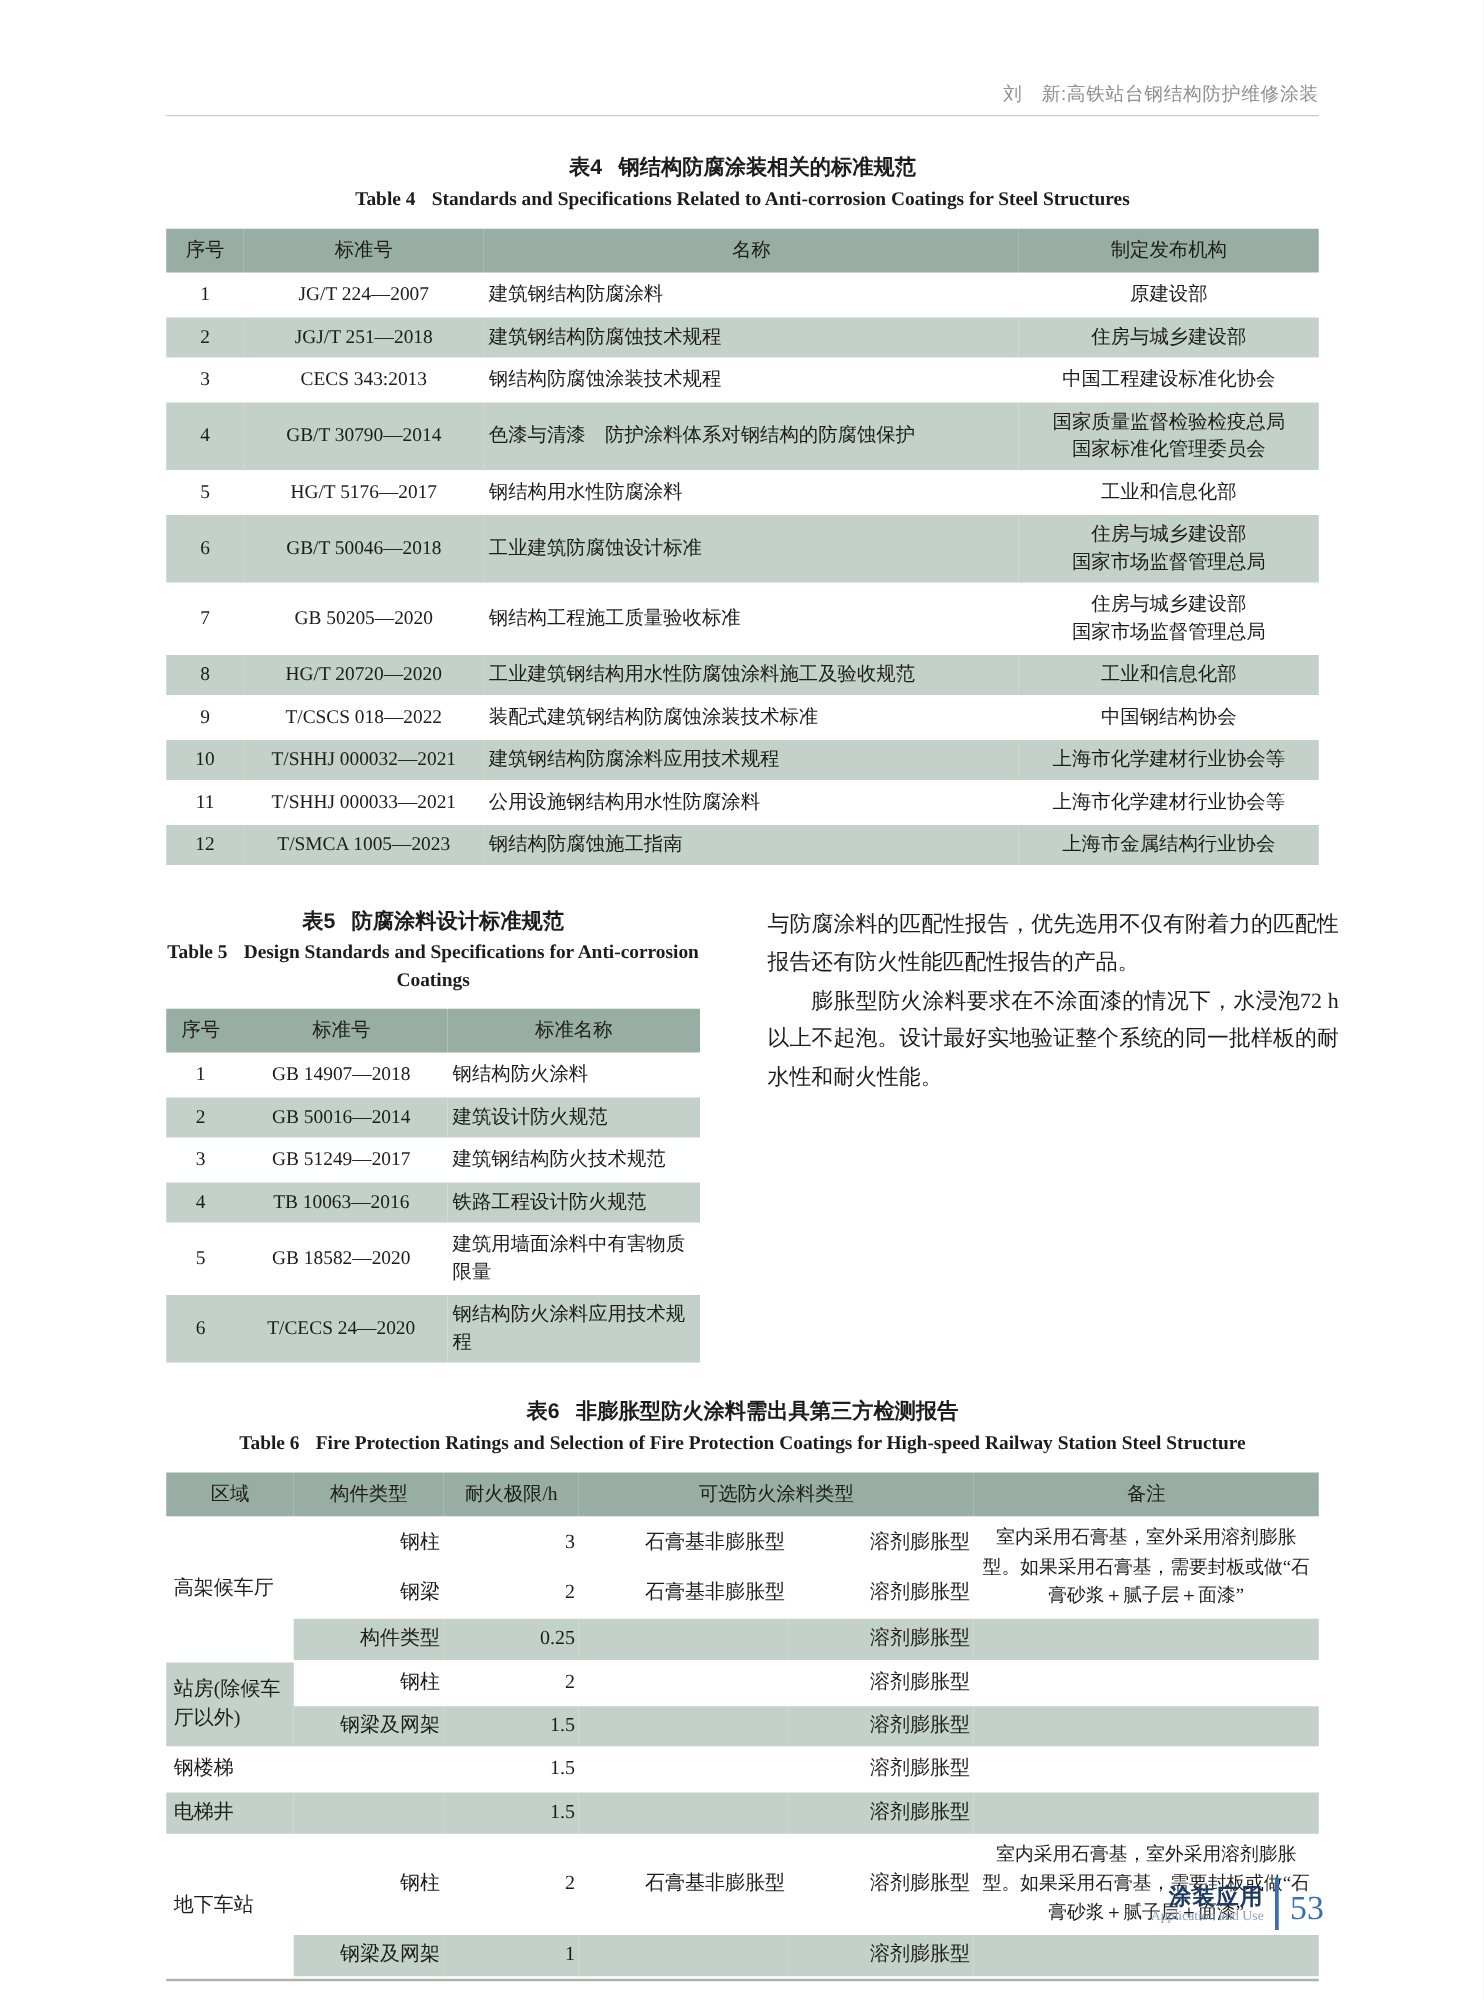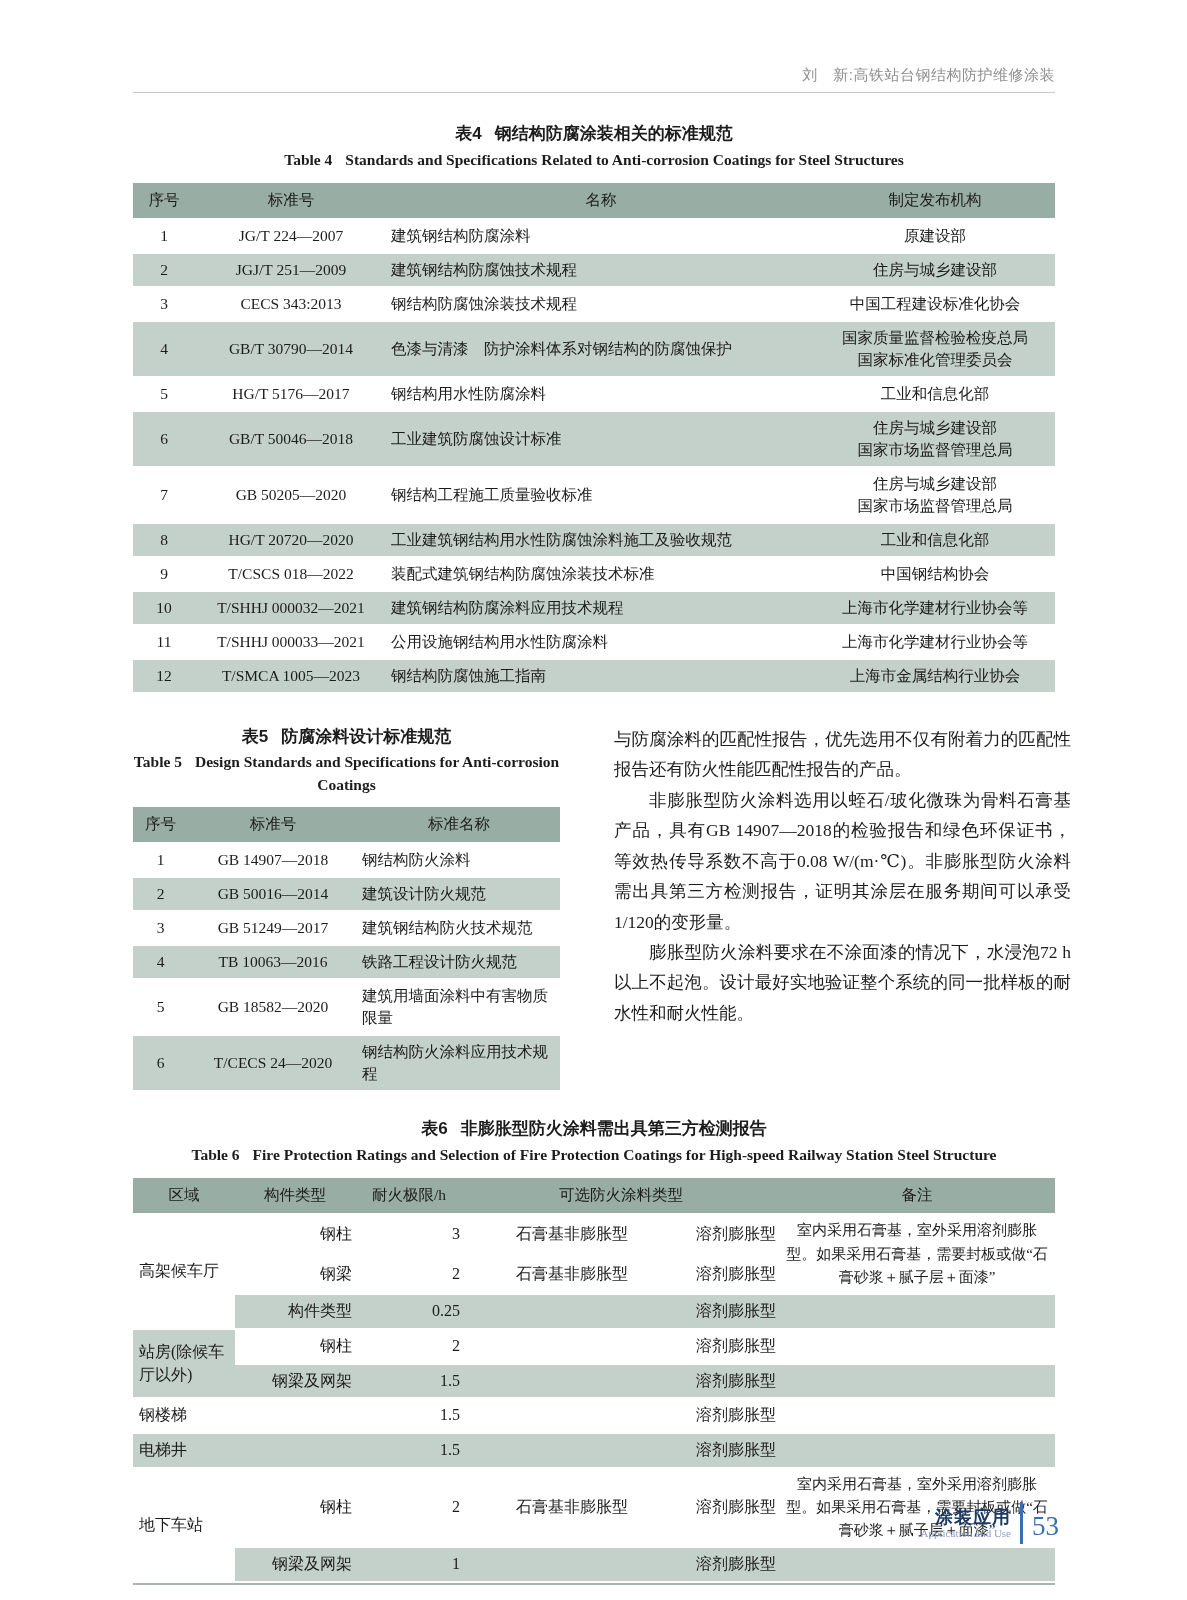--- a/index.html
+++ b/index.html
@@ -146,21 +146,21 @@
       </thead>
       <tbody>
         <tr>
           <td>1</td>
           <td>JG/T 224—2007</td>
           <td class="tl">建筑钢结构防腐涂料</td>
           <td>原建设部</td>
         </tr>
         <tr>
           <td class="alt">2</td>
-          <td class="alt">JGJ/T 251—2009</td>
+          <td class="alt">JGJ/T 251—2018</td>
           <td class="alt tl">建筑钢结构防腐蚀技术规程</td>
           <td class="alt">住房与城乡建设部</td>
         </tr>
         <tr>
           <td>3</td>
           <td>CECS 343:2013</td>
           <td class="tl">钢结构防腐蚀涂装技术规程</td>
           <td>中国工程建设标准化协会</td>
         </tr>
         <tr>
@@ -271,21 +271,20 @@
             <tr>
               <td class="alt">6</td>
               <td class="alt">T/CECS 24—2020</td>
               <td class="alt tl">钢结构防火涂料应用技术规程</td>
             </tr>
           </tbody>
         </table>
     </div>
     <div class="col-right">
       <p class="body-p no-indent">与防腐涂料的匹配性报告，优先选用不仅有附着力的匹配性报告还有防火性能匹配性报告的产品。</p>
-      <p class="body-p">非膨胀型防火涂料选用以蛭石/玻化微珠为骨料石膏基产品，具有GB 14907—2018的检验报告和绿色环保证书，等效热传导系数不高于0.08 W/(m·℃)。非膨胀型防火涂料需出具第三方检测报告，证明其涂层在服务期间可以承受1/120的变形量。</p>
       <p class="body-p">膨胀型防火涂料要求在不涂面漆的情况下，水浸泡72 h以上不起泡。设计最好实地验证整个系统的同一批样板的耐水性和耐火性能。</p>
     </div>
   </div>
 
   <div class="caption t6-caption">
     <div class="cap-zh"><span>表6</span><span class="cap-gap">非膨胀型防火涂料需出具第三方检测报告</span></div>
     <div class="cap-en"><span>Table 6</span><span class="cap-gap">Fire Protection Ratings and Selection of Fire Protection Coatings for High-speed Railway Station Steel Structure</span></div>
   </div>
   <table id="table6">
       <colgroup>

